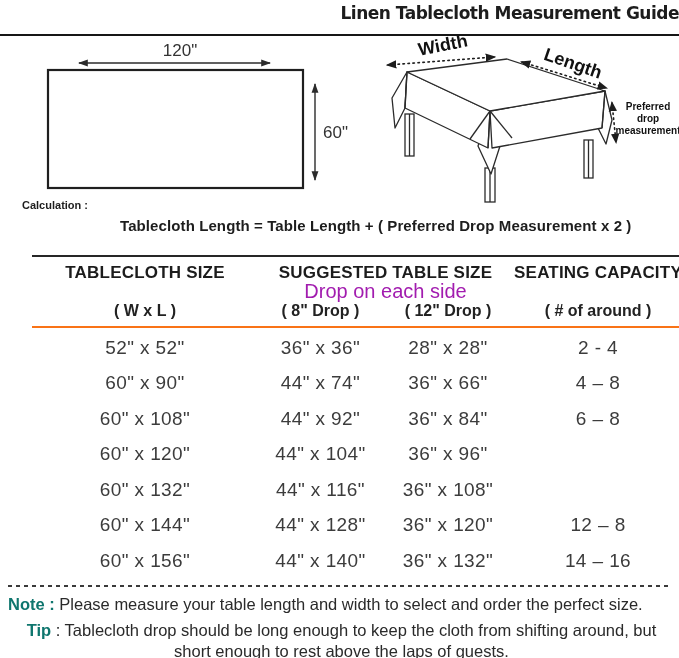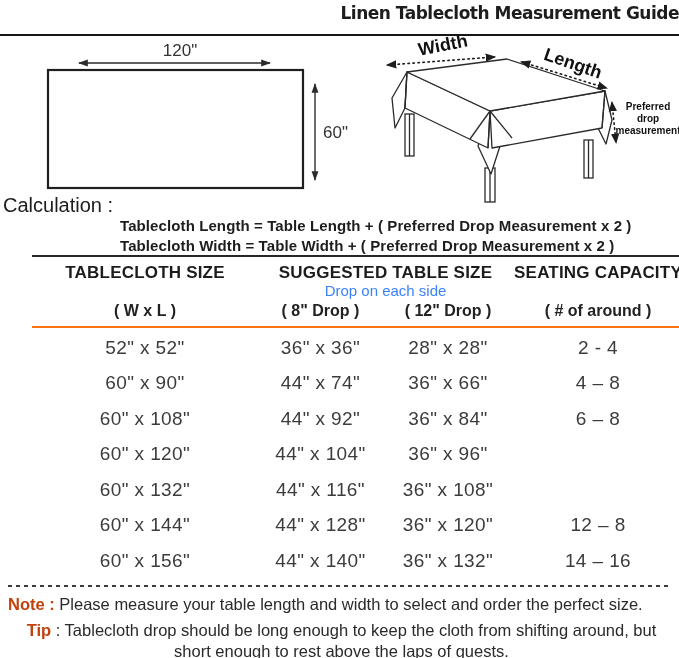--- a/index.html
+++ b/index.html
@@ -22,40 +22,40 @@
     border-bottom: 2px solid #161616;
   }
   
   .diagrams { position: relative; height: 158px; }
   .svg-abs { position: absolute; }
   #rect-diagram { left: 0; top: 0; }
   #cloth-diagram { left: 364px; top: 0; }
   
   .calc { height: 61px; }
   .calc-heading {
-    font-weight: normal; font-size: 20px; line-height: 22px;
-    padding-left: 3px;
+    font-weight: bold; font-size: 11px; line-height: 22px;
+    padding-left: 22px;
   }
   .calc-line {
     font-weight: bold; font-size: 15px; line-height: 19.5px;
     padding-left: 120px; letter-spacing: 0.1px;
   }
   
   .size-table {
     margin: 0 32px; width: 651px;
     border-top: 2px solid #262626;
   }
   .h-row1, .h-row2 { display: grid; grid-template-columns: 226px 255px 170px; }
   .h-row3, .trow  { display: grid; grid-template-columns: 226px 125px 130px 170px; }
   .hcell {
     text-align: center;
     font-weight: bold; font-size: 17px; letter-spacing: 0.2px;
     padding-top: 6px; color: #1c1c1c;
   }
-  .hsub  { text-align: center; font-size: 15px; color: #3b82f6; line-height: 16px; }
+  .hsub  { text-align: center; font-size: 20px; color: #a21caf; line-height: 16px; }
   .hsub2 { text-align: center; font-size: 16px; color: #222; line-height: 24px; padding-bottom: 3px; }
   .thead-bottom { border-bottom: 2px solid #f97316; font-weight: bold; }
   .tbody { padding-top: 2px; }
   .trow { height: 35.5px; align-items: center; }
   .cell {
     text-align: center;
     font-size: 19px; color: #3c3c3c; letter-spacing: 0.4px;
   }
   
   .dashed-divider {
@@ -64,21 +64,21 @@
   }
   .note-line {
     padding: 7px 6px 0 8px;
     font-size: 16.5px; line-height: 21px; color: #2a2a2a;
   }
   .tip-line {
     padding: 5px 4px 0 8px;
     font-size: 16.5px; line-height: 21px; color: #2a2a2a;
     text-align: center;
   }
-  .lbl { font-weight: bold; color: #c2410c; }
+  .lbl { font-weight: bold; color: #0f766e; }
   svg text { font-family: "Liberation Sans", sans-serif; }
 </style>
 </head>
 <body>
 
 <div class="title">Linen Tablecloth Measurement Guide</div>
 
 <div class="diagrams">
 
   <svg id="rect-diagram" class="svg-abs" width="360" height="158" viewBox="0 0 360 158">
@@ -139,21 +139,20 @@
       <text x="284" y="74" text-anchor="middle" font-size="10" font-weight="bold" fill="#111">Preferred</text>
       <text x="284" y="86" text-anchor="middle" font-size="10" font-weight="bold" fill="#111">drop</text>
       <text x="284" y="98" text-anchor="middle" font-size="10" font-weight="bold" fill="#111">measurement</text>
     </g>
   </svg>
 </div>
 
 <div class="calc">
   <div class="calc-heading">Calculation :</div>
   <div class="calc-line">Tablecloth Length = Table Length + ( Preferred Drop Measurement x 2 )</div>
-  <div class="calc-line">Tablecloth Width = Table Width + ( Preferred Drop Measurement x 2 )</div>
 </div>
 
 <div class="size-table">
   <div class="h-row1">
     <div class="hcell">TABLECLOTH SIZE</div>
     <div class="hcell">SUGGESTED TABLE SIZE</div>
     <div class="hcell">SEATING CAPACITY</div>
   </div>
   <div class="h-row2">
     <div></div>

